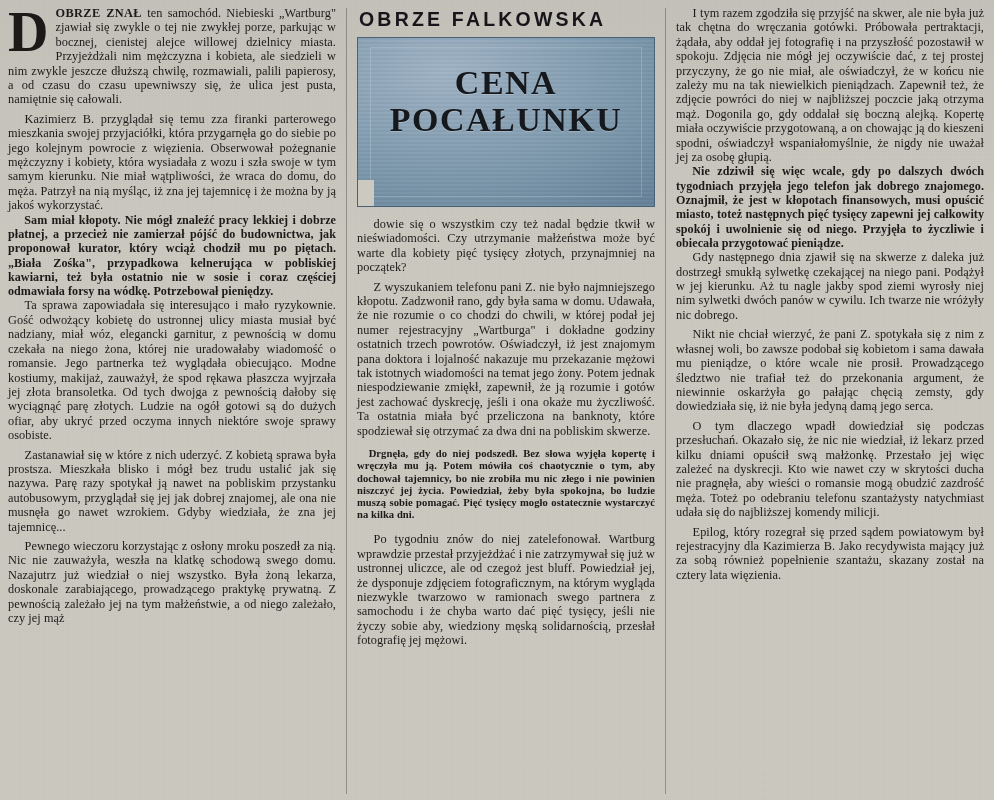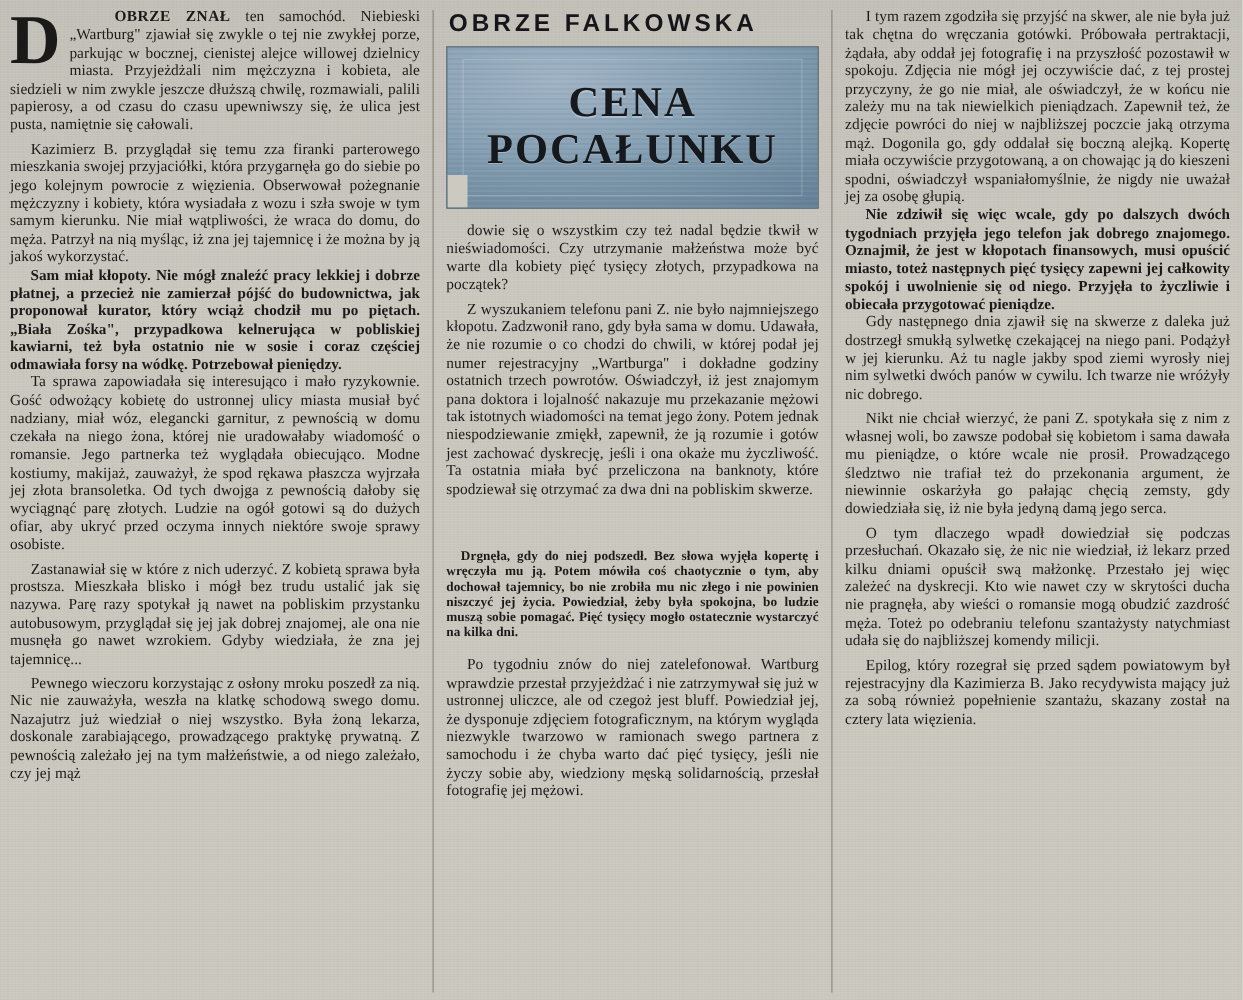--- a/index.html
+++ b/index.html
@@ -61,41 +61,41 @@
   .opening{text-indent:0;}
   .dropcap{
     float:left;
     font-family:"Liberation Serif", serif;
     font-weight:700;
     font-size:56px;
     line-height:44px;
     padding:2px 7px 0 0;
     margin-top:2px;
   }
-  .smallcaps{font-variant:small-caps;font-weight:700;letter-spacing:.4px;margin-left:36px;}
+  .smallcaps{font-variant:small-caps;font-weight:700;letter-spacing:.4px;}
 
   
   .bold-block p{font-weight:700;font-size:12.1px;line-height:14.3px;}
 
   
   .titleblock{
     margin:0 0 10px 0;
   }
   .author{
     font-family:"Liberation Sans", sans-serif;
     font-weight:700;
     font-size:19.5px;
     letter-spacing:3.2px;
     color:#17151a;
     padding:2px 0 6px 2px;
     white-space:nowrap;
   }
   .cover{
     position:relative;
-    height:130px;
+    height:170px;
     background:
       radial-gradient(120% 120% at 30% 20%, #9fb3c4 0%, #7b96ab 55%, #5e7a91 100%);
     border:1px solid #4a6276;
     box-sizing:border-box;
     overflow:hidden;
   }
   .cover:before{
     content:"";
     position:absolute;inset:0;
     background:
@@ -151,21 +151,21 @@
 
   
   .inset{
     font-size:10.6px;
     line-height:12.2px;
     text-align:justify;
     font-weight:700;
     margin:7px 0 7px 0;
     padding:3px 0 4px 0;
   }
-  .inset p{font-size:10.6px;line-height:12.2px;font-weight:700;text-indent:1.1em;margin-top:32px;}
+  .inset p{font-size:10.6px;line-height:12.2px;font-weight:700;text-indent:1.1em;}
 </style>
 </head>
 <body>
 
 <div class="page">
 
   <div class="col col1">
 
     <p class="opening"><span class="dropcap">D</span><span class="smallcaps">OBRZE ZNAŁ</span> <span>ten samochód. Niebieski „Wartburg" zjawiał się zwykle o tej nie zwykłej porze, parkując w bocznej, cienistej alejce willowej dzielnicy miasta. Przyjeżdżali nim mężczyzna i kobieta, ale siedzieli w nim zwykle jeszcze dłuższą chwilę, rozmawiali, palili papierosy, a od czasu do czasu upewniwszy się, że ulica jest pusta, namiętnie się całowali.</span></p>
 
@@ -189,21 +189,21 @@
 
       <div class="cover">
         <div class="cover-inner">
           <div class="cover-title">CENA</div>
           <div class="cover-title">POCAŁUNKU</div>
         </div>
         <div class="cover-notch"></div>
       </div>
     </div>
 
-    <p>dowie się o wszystkim czy też nadal będzie tkwił w nieświadomości. Czy utrzymanie małżeństwa może być warte dla kobiety pięć tysięcy złotych, przypadkowa na początek?</p>
+    <p>dowie się o wszystkim czy też nadal będzie tkwił w nieświadomości. Czy utrzymanie małżeństwa może być warte dla kobiety pięć tysięcy złotych, przynajmniej na początek?</p>
     <p>Z wyszukaniem telefonu pani Z. nie było najmniejszego kłopotu. Zadzwonił rano, gdy była sama w domu. Udawała, że nie rozumie o co chodzi do chwili, w której podał jej numer rejestracyjny „Wartburga" i dokładne godziny ostatnich trzech powrotów. Oświadczył, iż jest znajomym pana doktora i lojalność nakazuje mu przekazanie mężowi tak istotnych wiadomości na temat jego żony. Potem jednak niespodziewanie zmiękł, zapewnił, że ją rozumie i gotów jest zachować dyskrecję, jeśli i ona okaże mu życzliwość. Ta ostatnia miała być przeliczona na banknoty, które spodziewał się otrzymać za dwa dni na pobliskim skwerze.</p>
 
     <div class="inset">
       <p>Drgnęła, gdy do niej podszedł. Bez słowa wyjęła kopertę i wręczyła mu ją. Potem mówiła coś chaotycznie o tym, aby dochował tajemnicy, bo nie zrobiła mu nic złego i nie powinien niszczyć jej życia. Powiedział, żeby była spokojna, bo ludzie muszą sobie pomagać. Pięć tysięcy mogło ostatecznie wystarczyć na kilka dni.</p>
     </div>
 
     <p>Po tygodniu znów do niej zatelefonował. Wartburg wprawdzie przestał przyjeżdżać i nie zatrzymywał się już w ustronnej uliczce, ale od czegoż jest bluff. Powiedział jej, że dysponuje zdjęciem fotograficznym, na którym wygląda niezwykle twarzowo w ramionach swego partnera z samochodu i że chyba warto dać pięć tysięcy, jeśli nie życzy sobie aby, wiedziony męską solidarnością, przesłał fotografię jej mężowi.</p>
   </div>
 
   <div class="vrule"></div>

